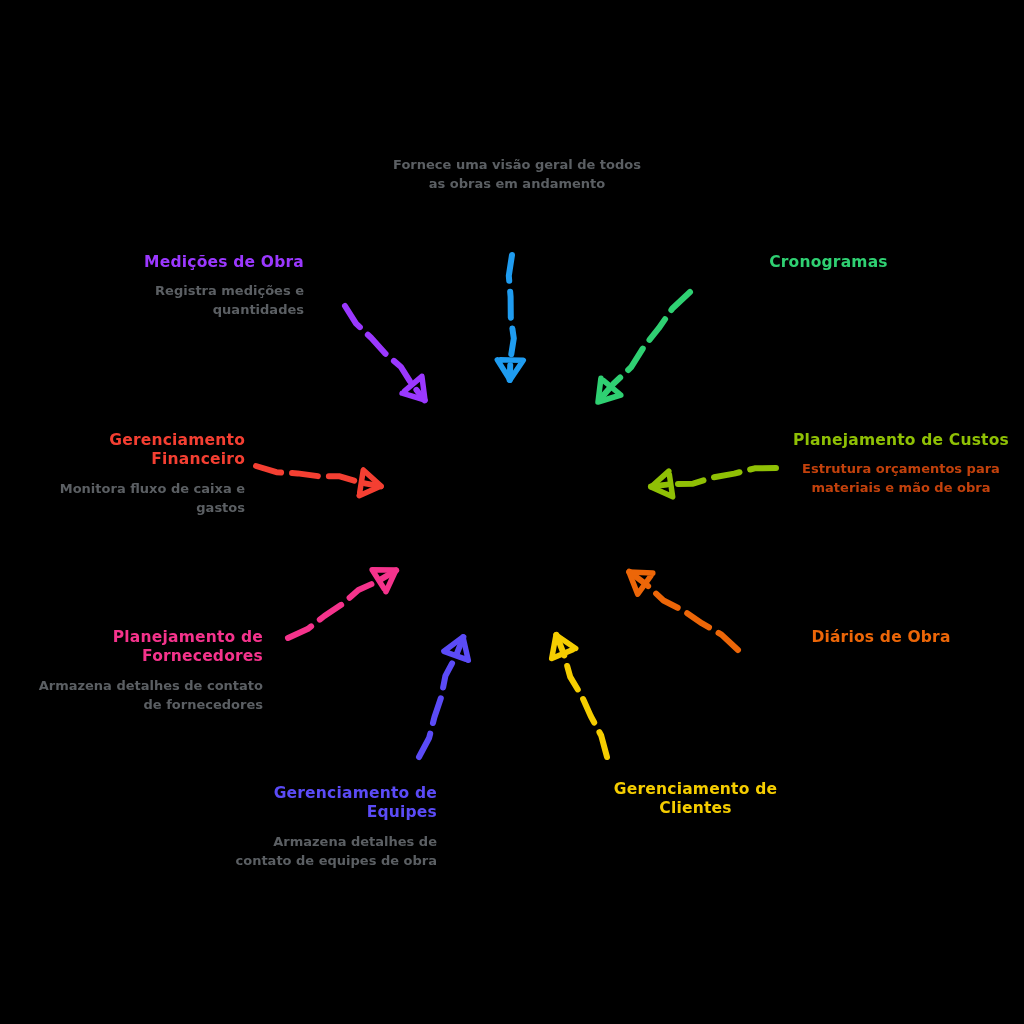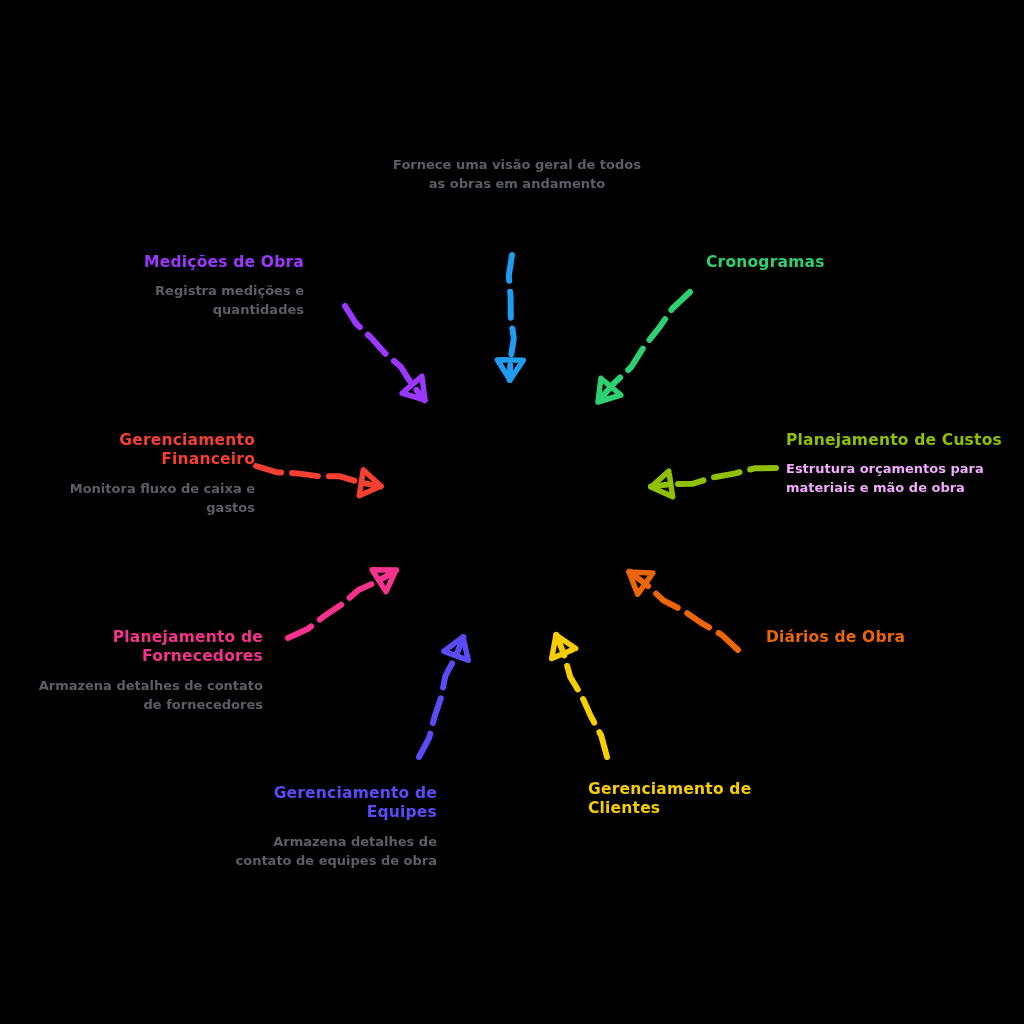--- a/index.html
+++ b/index.html
@@ -7,21 +7,21 @@
   #stage{position:relative;width:1024px;height:1024px;background:#000;}
   svg#arrows{position:absolute;left:0;top:0;width:1024px;height:1024px;pointer-events:none;}
   .node{position:absolute;}
   .node .title{
     font-weight:700;font-size:15.5px;letter-spacing:.2px;line-height:1.25;
     text-shadow:0 0 1px rgba(0,0,0,.25);
   }
   .node .desc{
     margin-top:10px;color:#5b5f63;font-size:13px;line-height:1.45;font-weight:600;
   }
-  .ta-left{text-align:left;}
+  .ta-left{text-align:center;}
   .ta-right{text-align:right;}
   .ta-center{text-align:center;}
 </style>
 </head>
 <body>
 
 <div id="stage">
   <svg id="arrows" viewBox="0 0 1024 1024">
       <g>
         <path d="M 512.0 255.0 L 508.8 275.8 L 510.6 296.7 L 510.8 317.5 L 513.8 338.4 L 510.5 359.2 L 509.6 380.0" stroke="#1f9cf0" stroke-width="6" fill="none" stroke-linecap="round" stroke-linejoin="round" stroke-dasharray="26 11"></path>
@@ -62,37 +62,37 @@
     </svg>
   <div id="nodes">
       <div class="node ta-center" style="left: 392px; top: 146px; width: 250px;">
         <div class="desc" style="color: rgb(91, 95, 99);">Fornece uma visão geral de todos as obras em andamento</div>
       </div>
       <div class="node ta-left" style="left: 706px; top: 253px; width: 245px;">
         <div class="title" style="color: rgb(47, 208, 114);">Cronogramas</div>
       </div>
       <div class="node ta-left" style="left: 786px; top: 431px; width: 230px;">
         <div class="title" style="color: rgb(143, 192, 5);">Planejamento de Custos</div>
-        <div class="desc" style="color: #f0abfc;">Estrutura orçamentos para materiais e mão de obra</div>
+        <div class="desc" style="color: #c2410c;">Estrutura orçamentos para materiais e mão de obra</div>
       </div>
       <div class="node ta-left" style="left: 766px; top: 628px; width: 230px;">
         <div class="title" style="color: rgb(236, 102, 8);">Diários de Obra</div>
       </div>
       <div class="node ta-left" style="left: 588px; top: 780px; width: 215px;">
         <div class="title" style="color: rgb(245, 205, 0);">Gerenciamento de Clientes</div>
       </div>
       <div class="node ta-right" style="left: 215px; top: 784px; width: 222px;">
         <div class="title" style="color: rgb(91, 75, 247);">Gerenciamento de Equipes</div>
         <div class="desc" style="color: rgb(91, 95, 99);">Armazena detalhes de contato de equipes de obra</div>
       </div>
       <div class="node ta-right" style="left: 38px; top: 628px; width: 225px;">
         <div class="title" style="color: rgb(245, 51, 140);">Planejamento de Fornecedores</div>
         <div class="desc" style="color: rgb(91, 95, 99);">Armazena detalhes de contato de fornecedores</div>
       </div>
-      <div class="node ta-right" style="left: 22px; top: 431px; width: 233px;">
+      <div class="node ta-right" style="left: 12px; top: 431px; width: 233px;">
         <div class="title" style="color: rgb(244, 63, 50);">Gerenciamento Financeiro</div>
         <div class="desc" style="color: rgb(91, 95, 99);">Monitora fluxo de caixa e gastos</div>
       </div>
       <div class="node ta-right" style="left: 86px; top: 253px; width: 218px;">
         <div class="title" style="color: rgb(155, 56, 255);">Medições de Obra</div>
         <div class="desc" style="color: rgb(91, 95, 99);">Registra medições e quantidades</div>
       </div>
     </div>
 </div>
 

